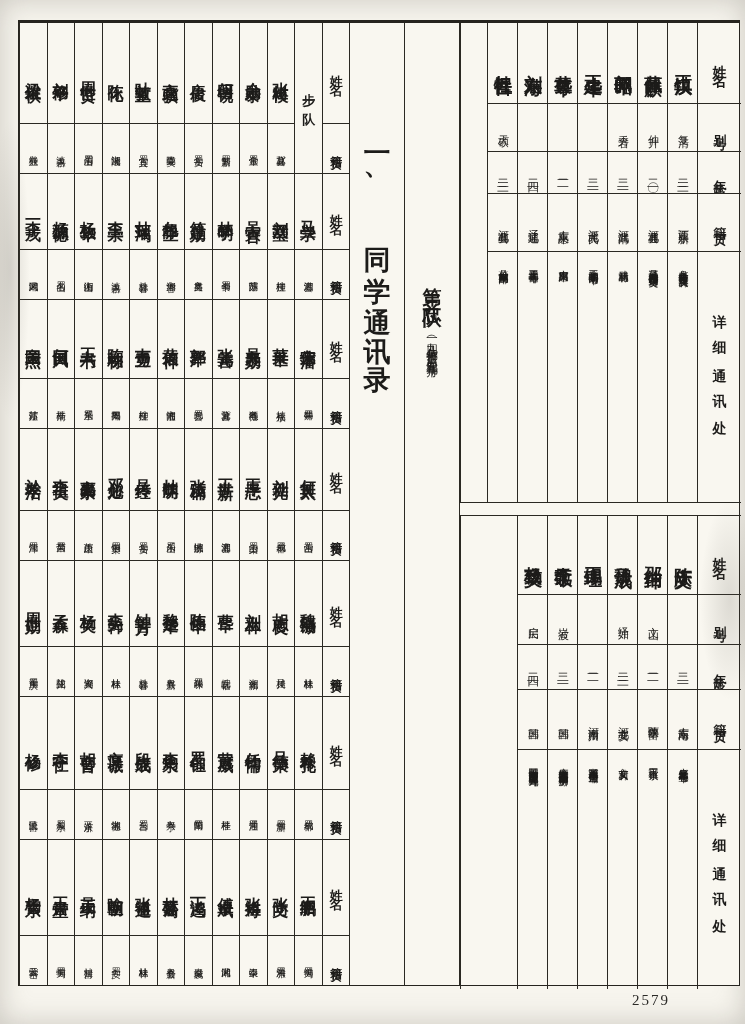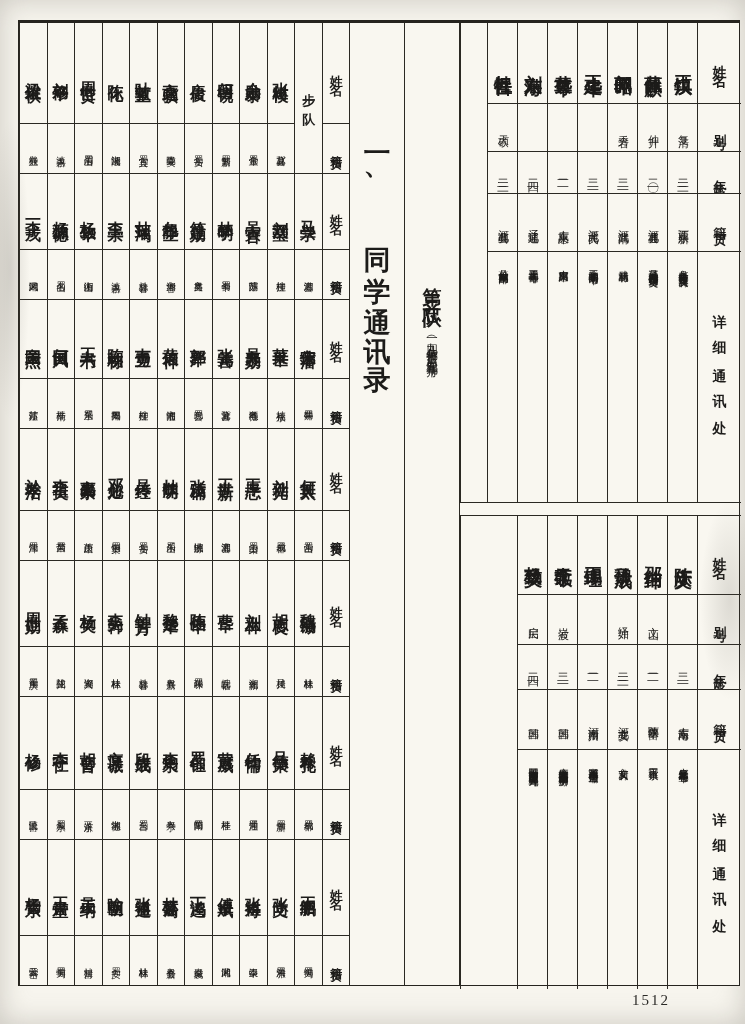--- a/index.html
+++ b/index.html
@@ -1133,17 +1133,17 @@
               <span class="v">韩国平安南道大同郡龙山面元鲁里九一五号</span>
             </div>
           </div>
 
         <div class="rt-col rt-filler"></div>
       </div>
 
     </div>
   </div>
 
-  <div class="page-number">1512</div>
+  <div class="page-number">2579</div>
 
   <div class="smudge" style="left:-10px;top:120px;width:40px;height:300px"></div>
   <div class="smudge" style="left:700px;top:500px;width:60px;height:200px"></div>
 </div>
 
 </body></html>

